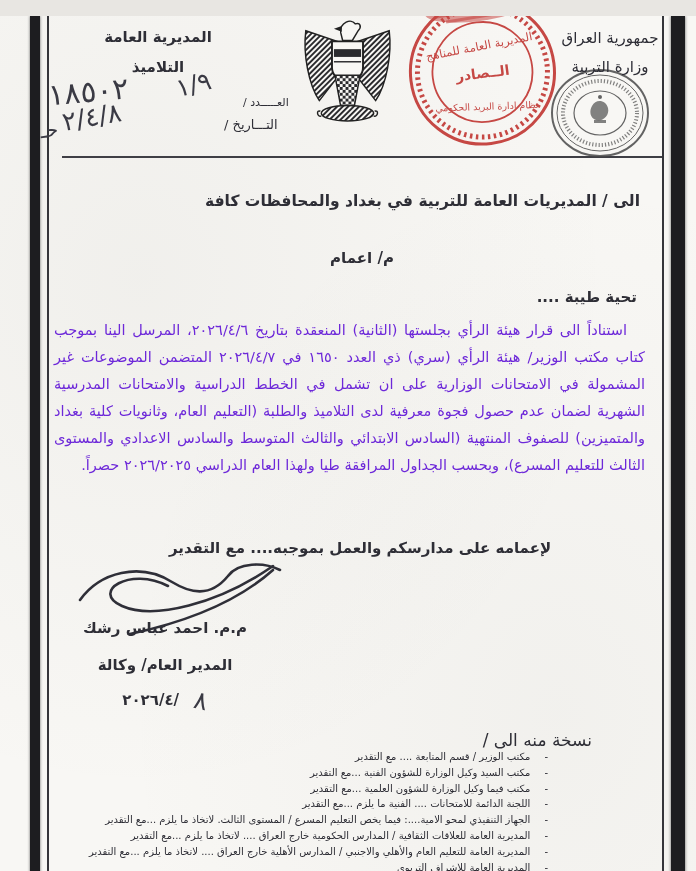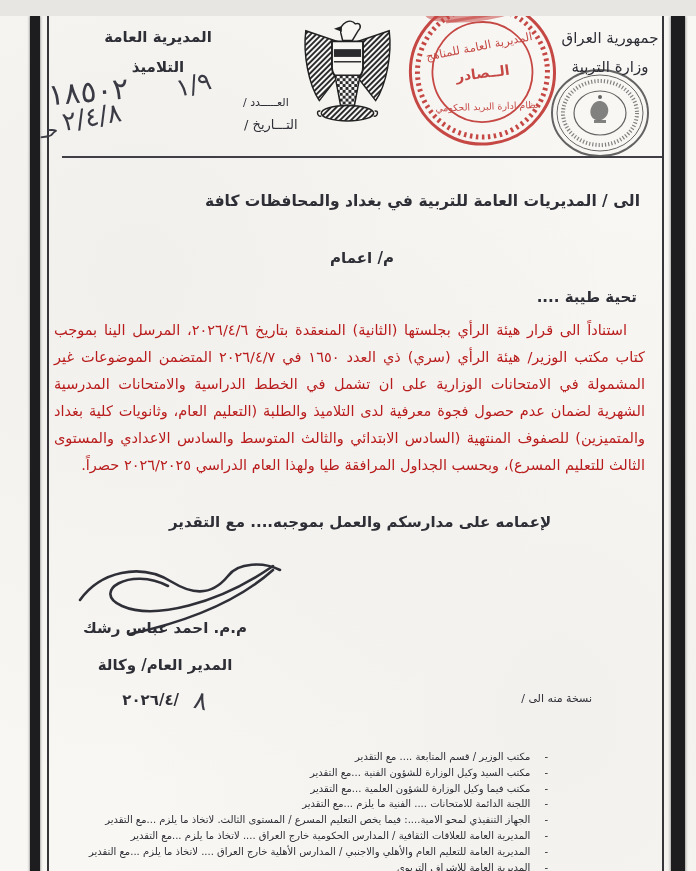--- a/index.html
+++ b/index.html
@@ -36,49 +36,49 @@
   .dir-block{left:78px;top:6px;width:160px;text-align:center;font-weight:bold;font-size:15px;line-height:30px;}
   .rep-block{left:545px;top:8px;width:130px;text-align:center;font-weight:normal;font-size:15px;line-height:29px;z-index:3;}
 
   .hand{color:#3a3a44;font-weight:400;}
   .hand-number{left:48px;top:58px;font-size:30px;letter-spacing:4px;transform:rotate(-5deg);direction:ltr;}
   .hand-ref{left:176px;top:54px;font-size:25px;transform:rotate(-14deg);direction:ltr;}
   .hand-date-prefix{left:40px;top:102px;font-size:20px;transform:rotate(-8deg);}
   .hand-date{left:62px;top:86px;font-size:26px;letter-spacing:3px;transform:rotate(-10deg);direction:ltr;}
 
   .num-label{left:243px;top:80px;font-size:11px;}
-  .date-label{left:244px;top:101px;font-size:13px;}
+  .date-label{left:224px;top:101px;font-size:13px;}
 
   .emblem{left:299px;top:1px;width:97px;height:107px;}
   .stamp{left:393px;top:-22px;width:180px;height:165px;transform:rotate(-7deg);z-index:2;opacity:.92;}
   .seal{left:548px;top:52px;width:104px;height:90px;z-index:1;opacity:.85;}
 
   .rule{left:62px;top:140px;width:600px;height:2px;background:#3f3f45;}
 
   
   .to-line{left:140px;top:176px;width:500px;font-size:15.5px;font-weight:bold;text-align:right;}
   .subject-line{left:112px;top:233px;width:500px;font-size:15px;font-weight:bold;text-align:center;}
   .greeting{left:62px;top:272px;width:575px;font-size:15px;font-weight:bold;text-align:right;}
   .body-par{
     left:54px;top:301px;width:591px;
     font-size:14.5px;line-height:27px;
     text-align:justify;text-align-last:right;
-    color:#b91c1c;text-indent:18px;
+    color:#6d28d9;text-indent:18px;
   }
-  .closing{left:120px;top:497px;width:480px;font-size:15px;font-weight:bold;text-align:center;}
+  .closing{left:120px;top:523px;width:480px;font-size:15px;font-weight:bold;text-align:center;}
 
   
   .sig-svg{left:68px;top:532px;width:225px;height:88px;z-index:2;}
   .sig-name{left:45px;top:603px;width:240px;font-size:15px;font-weight:bold;text-align:center;z-index:1;}
   .sig-title{left:45px;top:640px;width:240px;font-size:15px;font-weight:bold;text-align:center;}
   .sig-date{left:45px;top:670px;width:240px;text-align:center;font-size:15px;font-weight:bold;direction:ltr;}
   .sig-date .hand-eight{display:inline-block;font-size:25px;font-weight:400;transform:rotate(12deg);margin-left:10px;vertical-align:-4px;color:#3a3a44;}
 
   
-  .cc-heading{right:104px;top:676px;font-size:11px;direction:rtl;}
+  .cc-heading{right:104px;top:714px;font-size:17px;direction:rtl;}
   .cc-list{right:148px;top:733px;width:396px;direction:rtl;text-align:right;font-size:10px;color:#2c2c34;}
   .cc-row{white-space:nowrap;line-height:15.8px;height:15.8px;}
   .cc-row .dash{display:inline-block;margin-left:14px;}
 </style>
 </head>
 <body>
 
 <div class="page">
 
   <div class="edge left-thick"></div>

